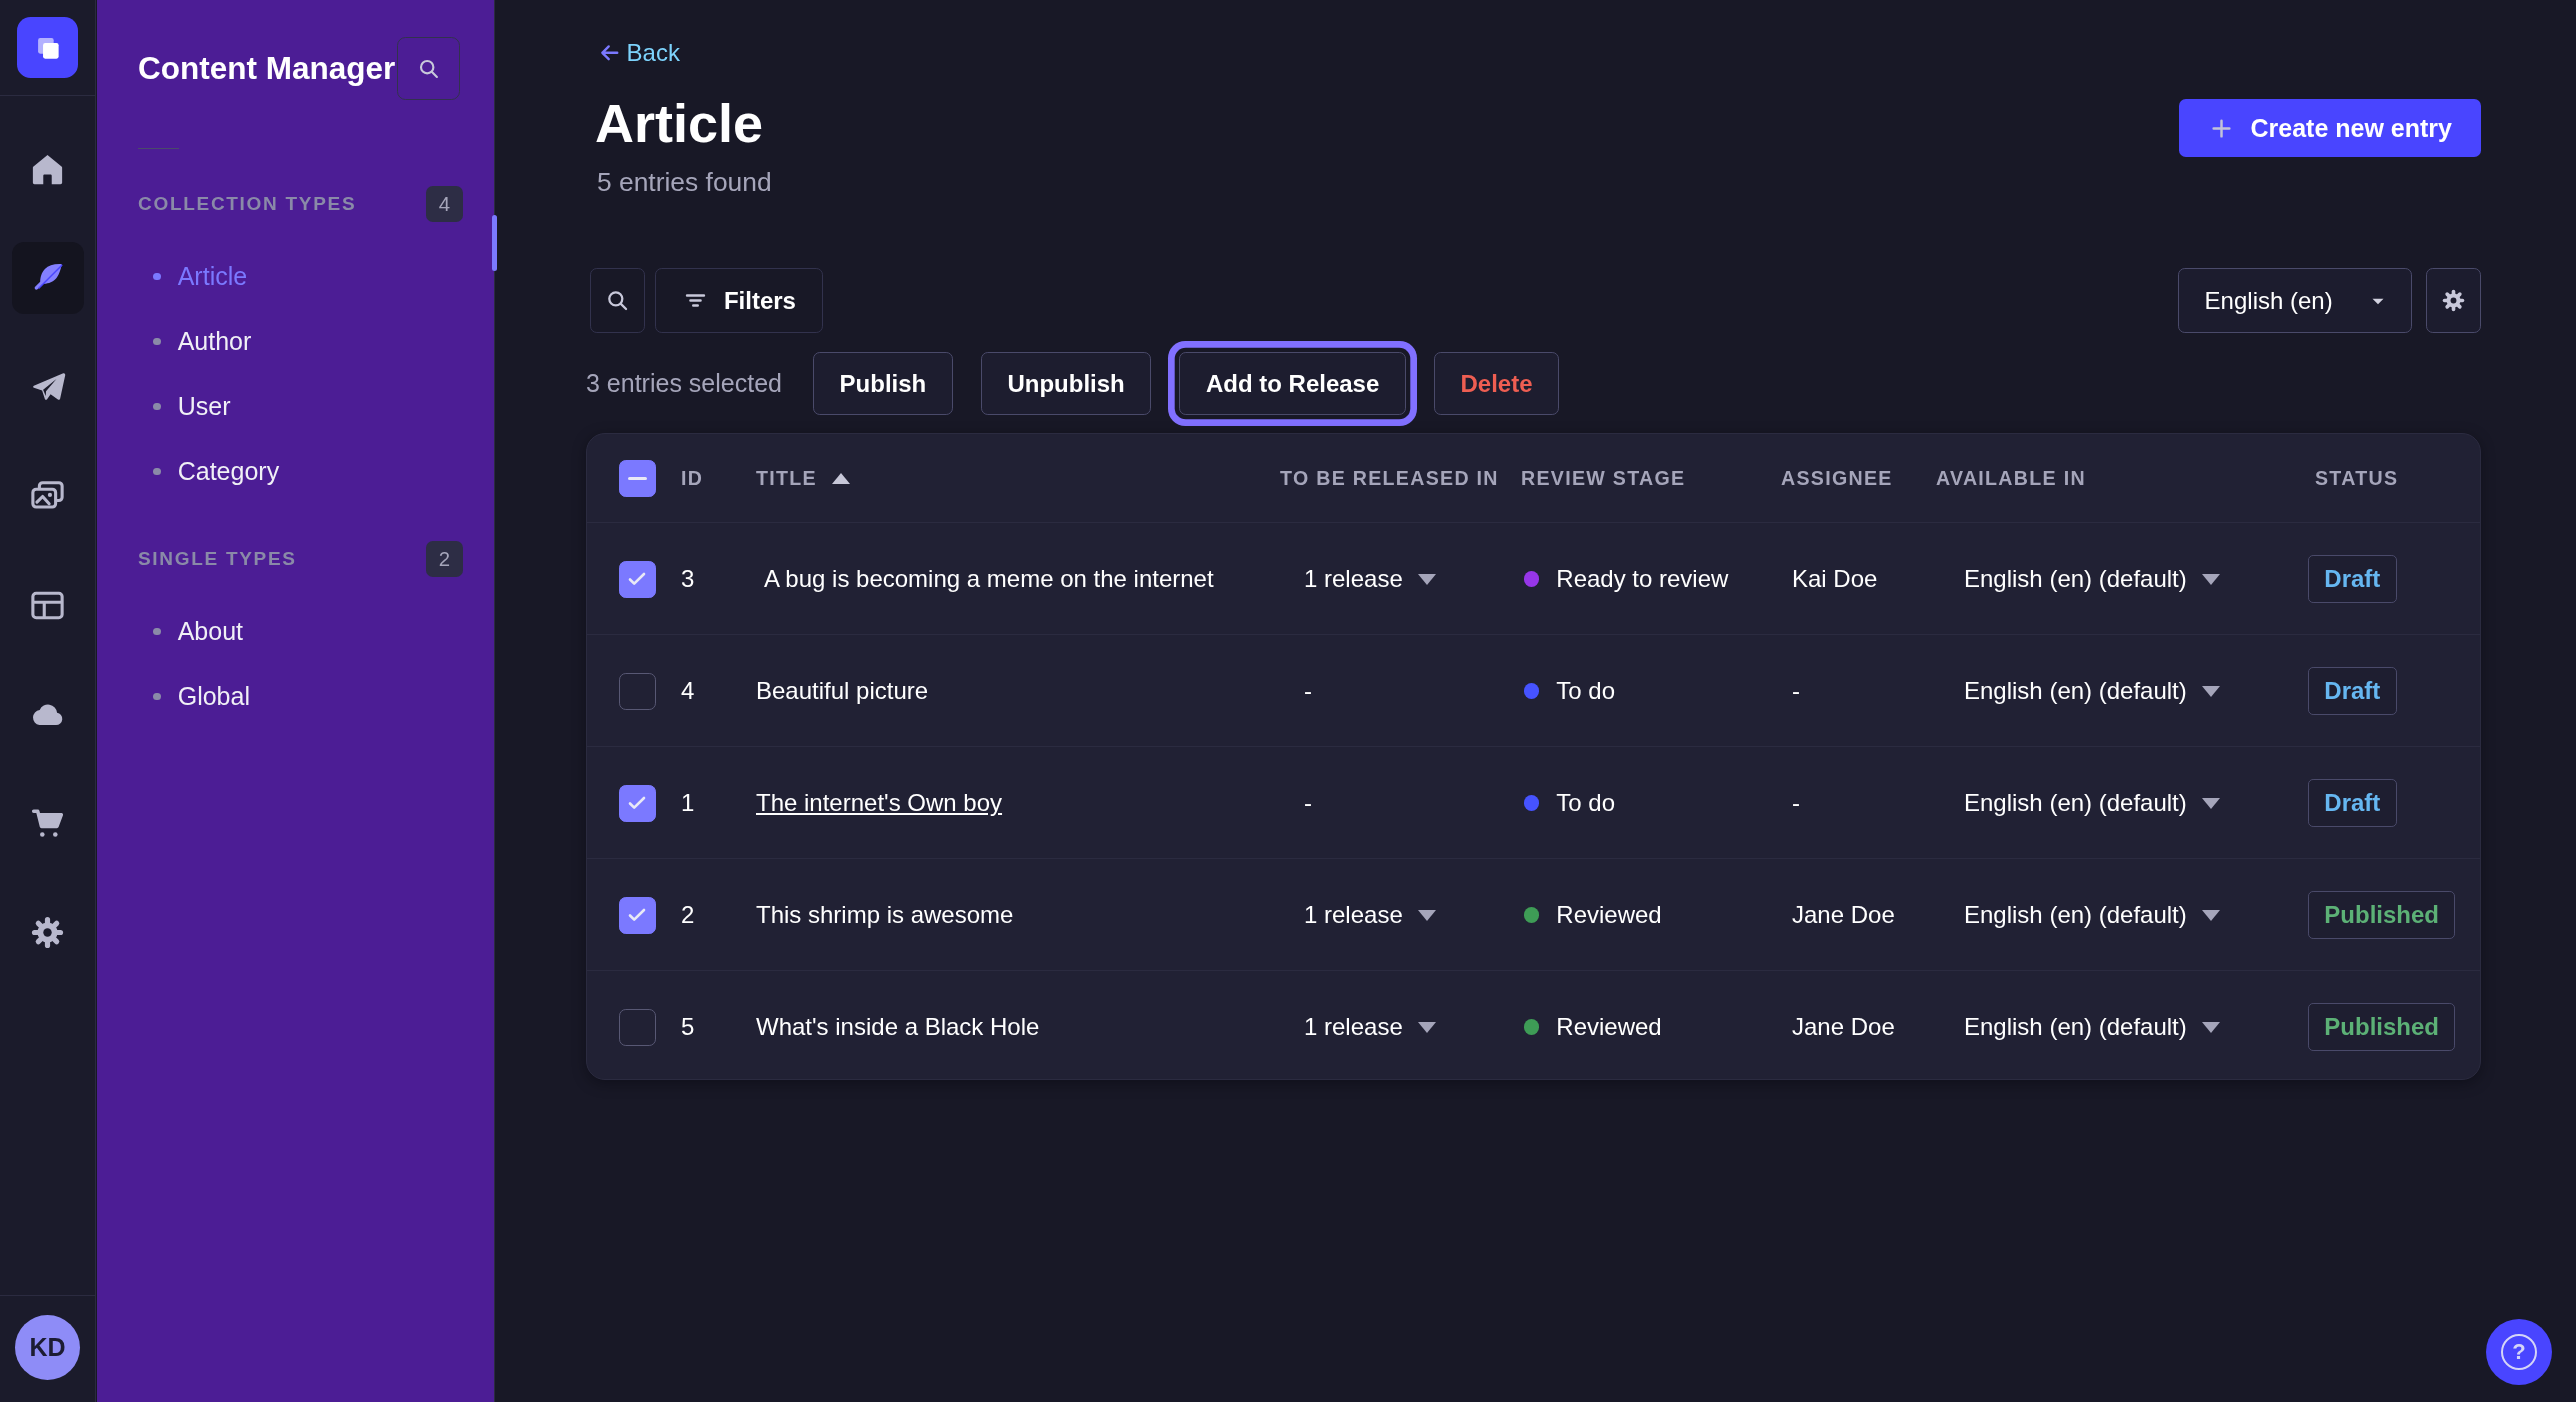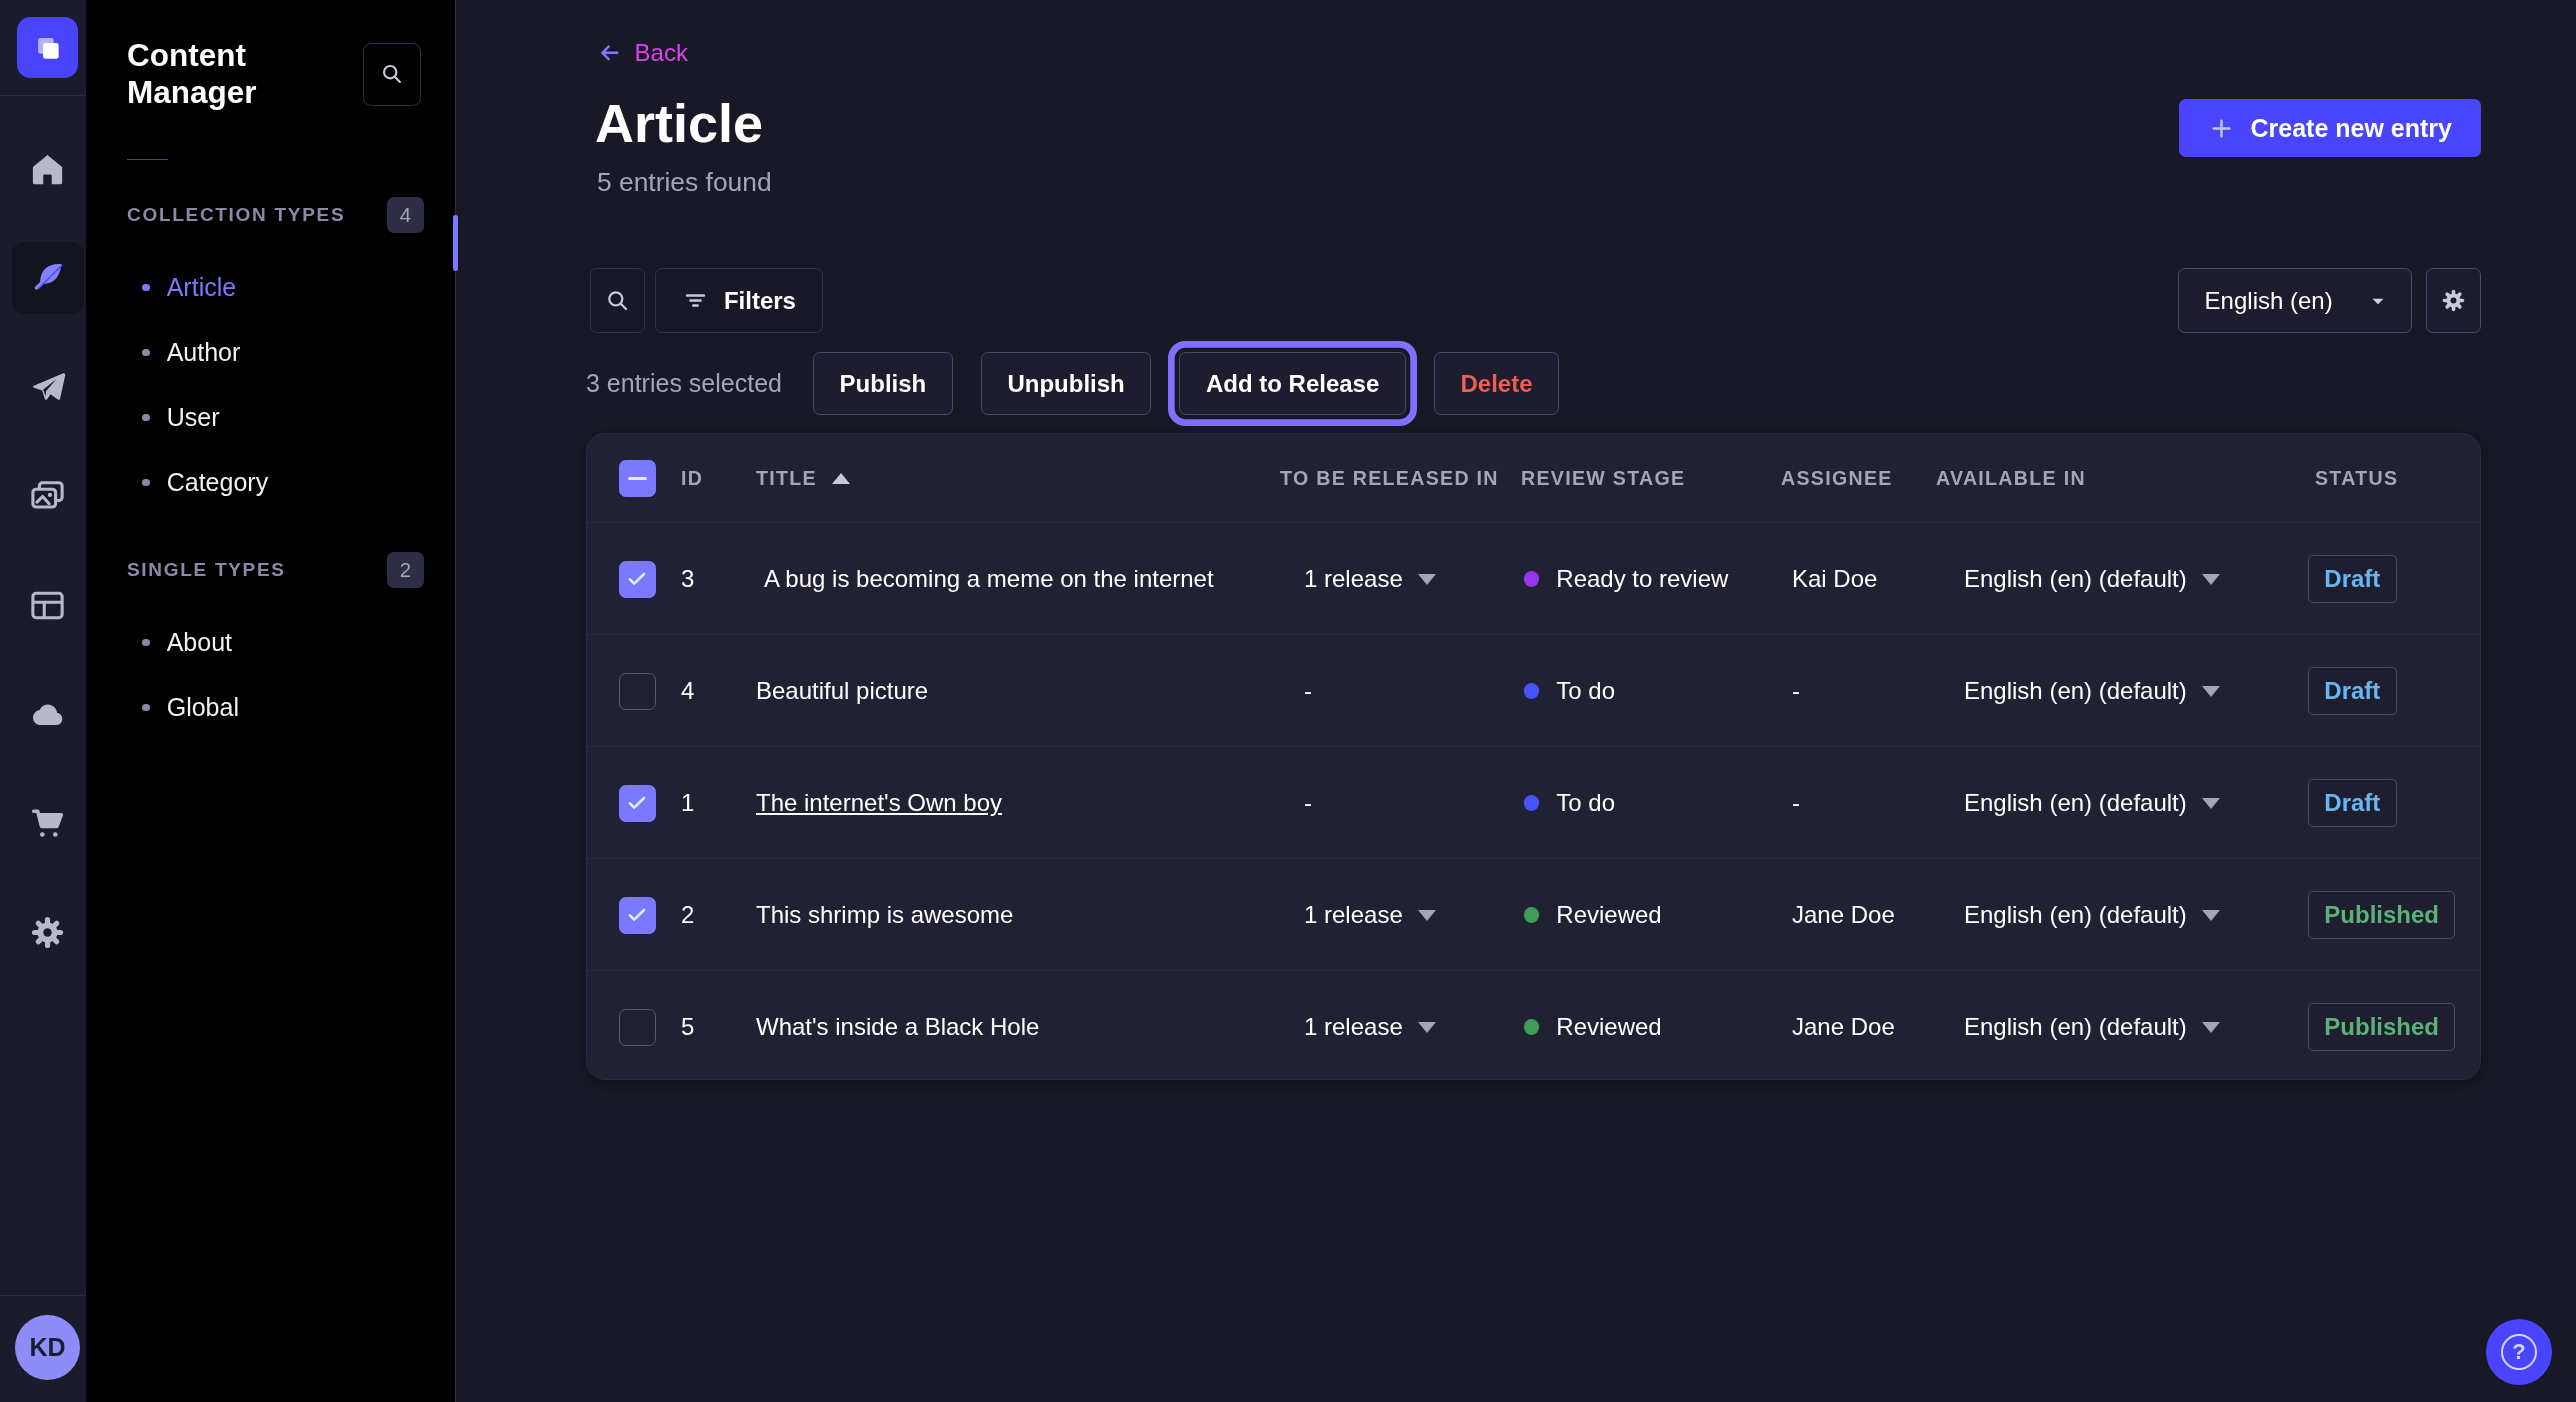--- a/index.html
+++ b/index.html
@@ -15,42 +15,42 @@
   .rail-logo-divider{width:96px;border-bottom:0.9px solid #2b2b40;margin-top:17px;}
   .rail-icons{display:flex;flex-direction:column;align-items:center;gap:37px;margin-top:37px;flex:1;}
   .rail-btn{width:72px;height:72px;border-radius:12px;display:flex;align-items:center;justify-content:center;cursor:pointer;}
   .rail-btn svg{width:39px;height:39px;}
   .rail-btn.active{background:#14141f;}
   .rail-footer{width:96px;border-top:0.9px solid #2b2b40;padding:19px 0 22px;display:flex;justify-content:center;}
   .avatar{width:65px;height:65px;border-radius:50%;background:#8e8cf7;color:#1c1c33;font-weight:700;
           font-size:25px;display:flex;align-items:center;justify-content:center;cursor:pointer;}
 
   
-  .subnav{position:absolute;left:86px;top:0;width:370px;height:1402px;background:#000000;border-right:0.9px solid #2b2b40;}
+  .subnav{position:absolute;left:97px;top:0;width:398px;height:1402px;background:#4c1d95;border-right:0.9px solid #2b2b40;}
   .subnav-head{display:flex;align-items:center;justify-content:space-between;padding:37px 34px 0 41px;}
   .subnav-title{font-size:31.5px;font-weight:700;color:#fff;}
   .icon-sq-btn{width:63px;height:63px;border:0.9px solid #32324d;border-radius:8.5px;background:transparent;
                display:flex;align-items:center;justify-content:center;cursor:pointer;}
   .subnav-divider{width:41px;border-top:1.7px solid #4a4a6a;margin:48px 0 0 41px;}
   .section{margin-top:37px;}
   .section-head{display:flex;align-items:center;justify-content:space-between;padding:0 31px 0 41px;}
   .section-label{font-size:19px;font-weight:700;letter-spacing:1.7px;color:#8a8aa8;}
   .count-badge{min-width:37px;height:36px;background:#2d2d45;border-radius:6.8px;color:#a5a5ba;
                font-size:20.4px;display:flex;align-items:center;justify-content:center;padding:0 8.5px;}
   .nav-items{margin-top:22px;}
   .nav-item{display:flex;align-items:center;gap:17px;padding:18px 0 18px 56px;cursor:pointer;font-size:25px;color:#f0f0f6;}
   .nav-item .bullet{width:7.7px;height:7.7px;border-radius:50%;background:#8a8aa8;flex:0 0 auto;}
   .nav-item.active{color:#7b79ff;}
   .nav-item.active .bullet{background:#7b79ff;}
   .active-indicator{position:absolute;right:-2.6px;width:5.1px;height:56px;border-radius:3.4px;background:#7b79ff;top:215px;}
 
   
   .main{position:absolute;left:491px;top:0;width:2085px;height:1402px;}
-  .back-link{position:absolute;left:106px;top:39px;display:flex;align-items:center;gap:12px;
-             color:#d946ef;font-size:24px;cursor:pointer;}
+  .back-link{position:absolute;left:106px;top:39px;display:flex;align-items:center;gap:4px;
+             color:#7dd3fc;font-size:24px;cursor:pointer;}
   .page-title{position:absolute;left:104px;top:92px;font-size:54px;font-weight:700;margin:0;color:#fff;}
   .page-subtitle{position:absolute;left:106px;top:167px;font-size:26.4px;color:#a5a5ba;}
   .create-btn{position:absolute;right:95px;top:99px;height:58px;background:#4945ff;border:none;border-radius:6.8px;
               display:flex;align-items:center;gap:15.3px;padding:0 29px;color:#fff;font-size:25px;font-weight:600;cursor:pointer;
               font-family:inherit;}
 
   .toolbar-search{position:absolute;left:99px;top:268px;width:55px;height:65px;border:0.9px solid #32324d;border-radius:6.8px;
                   display:flex;align-items:center;justify-content:center;cursor:pointer;background:transparent;}
   .filters-btn{position:absolute;left:164px;top:268px;height:65px;border:0.9px solid #32324d;border-radius:6.8px;background:transparent;
                display:flex;align-items:center;gap:15.3px;padding:0 25.6px;color:#fff;font-size:24px;font-weight:600;cursor:pointer;

